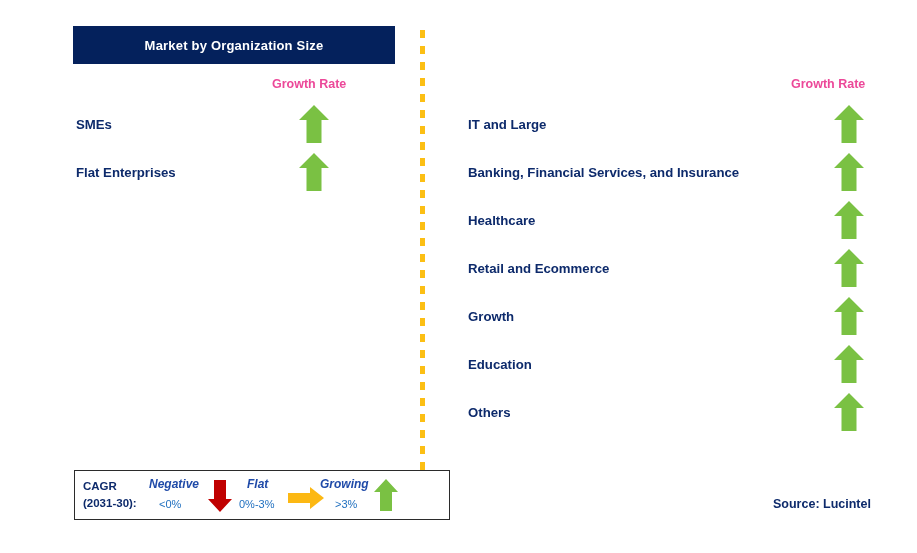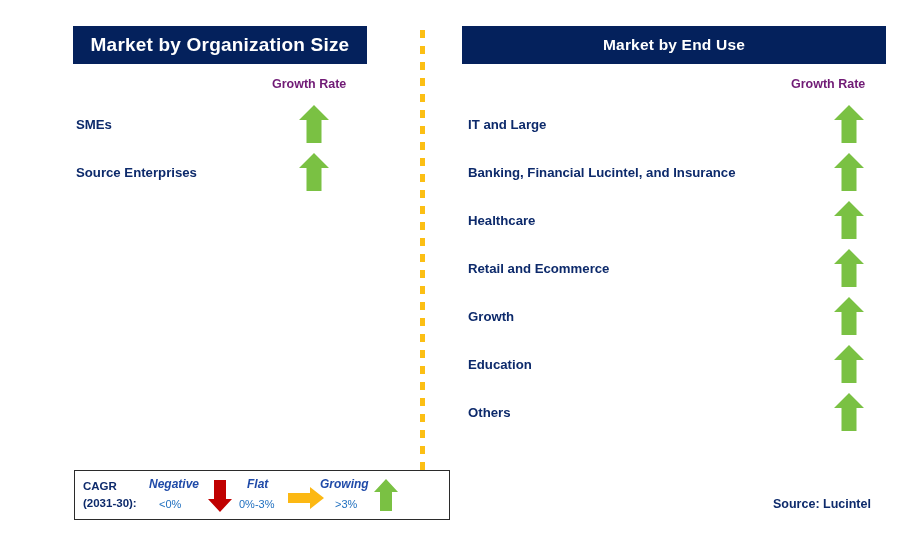--- a/index.html
+++ b/index.html
@@ -27,36 +27,36 @@
     color: #ffffff;
     font-weight: bold;
     display: flex;
     align-items: center;
     justify-content: center;
     letter-spacing: 0.2px;
   }
   #header-left {
     left: 73px;
     top: 26px;
-    width: 294px;
+    width: 322px;
     height: 38px;
-    font-size: 19px;
+    font-size: 13px;
   }
   #header-right {
     left: 462px;
     top: 26px;
     width: 424px;
     height: 38px;
     font-size: 15.5px;
   }
 
   
   .growth-caption {
     position: absolute;
-    color: #701a75;
+    color: #ec4899;
     font-weight: bold;
     font-size: 12.5px;
     white-space: nowrap;
   }
   #caption-left  { left: 272px; top: 77px; }
   #caption-right { left: 791px; top: 77px; }
 
   
   .seg-row {
     position: absolute;
@@ -177,42 +177,39 @@
 </style>
 </head>
 <body>
 
 <div id="canvas">
 
   <div class="panel-header" id="header-left">
     <span>Market by Organization Size</span>
   </div>
 
-  <div class="panel-header" id="header-right">
-    <span>Market by End Use</span>
-  </div>
 
   <div class="growth-caption" id="caption-left">Growth Rate</div>
   <div class="growth-caption" id="caption-right">Growth Rate</div>
 
   <div id="divider"></div>
 
   <div id="col-left">
 
     <div class="seg-row" style="top:102px">
       <span class="seg-label">SMEs</span>
       <span class="seg-arrow-slot">
         <svg class="arrow-up-big" viewBox="0 0 32 40" xmlns="http://www.w3.org/2000/svg" aria-hidden="true">
           <path d="M16 1 L31 16 L23.5 16 L23.5 39 L8.5 39 L8.5 16 L1 16 Z" fill="#7ac143"></path>
         </svg>
       </span>
     </div>
 
     <div class="seg-row" style="top:150px">
-      <span class="seg-label">Source Enterprises</span>
+      <span class="seg-label">Flat Enterprises</span>
       <span class="seg-arrow-slot">
         <svg class="arrow-up-big" viewBox="0 0 32 40" xmlns="http://www.w3.org/2000/svg" aria-hidden="true">
           <path d="M16 1 L31 16 L23.5 16 L23.5 39 L8.5 39 L8.5 16 L1 16 Z" fill="#7ac143"></path>
         </svg>
       </span>
     </div>
 
   </div>
 
   <div id="col-right">
@@ -220,21 +217,21 @@
     <div class="seg-row" style="top:102px">
       <span class="seg-label">IT and Large</span>
       <span class="seg-arrow-slot">
         <svg class="arrow-up-big" viewBox="0 0 32 40" xmlns="http://www.w3.org/2000/svg" aria-hidden="true">
           <path d="M16 1 L31 16 L23.5 16 L23.5 39 L8.5 39 L8.5 16 L1 16 Z" fill="#7ac143"></path>
         </svg>
       </span>
     </div>
 
     <div class="seg-row" style="top:150px">
-      <span class="seg-label">Banking, Financial Lucintel, and Insurance</span>
+      <span class="seg-label">Banking, Financial Services, and Insurance</span>
       <span class="seg-arrow-slot">
         <svg class="arrow-up-big" viewBox="0 0 32 40" xmlns="http://www.w3.org/2000/svg" aria-hidden="true">
           <path d="M16 1 L31 16 L23.5 16 L23.5 39 L8.5 39 L8.5 16 L1 16 Z" fill="#7ac143"></path>
         </svg>
       </span>
     </div>
 
     <div class="seg-row" style="top:198px">
       <span class="seg-label">Healthcare</span>
       <span class="seg-arrow-slot">

